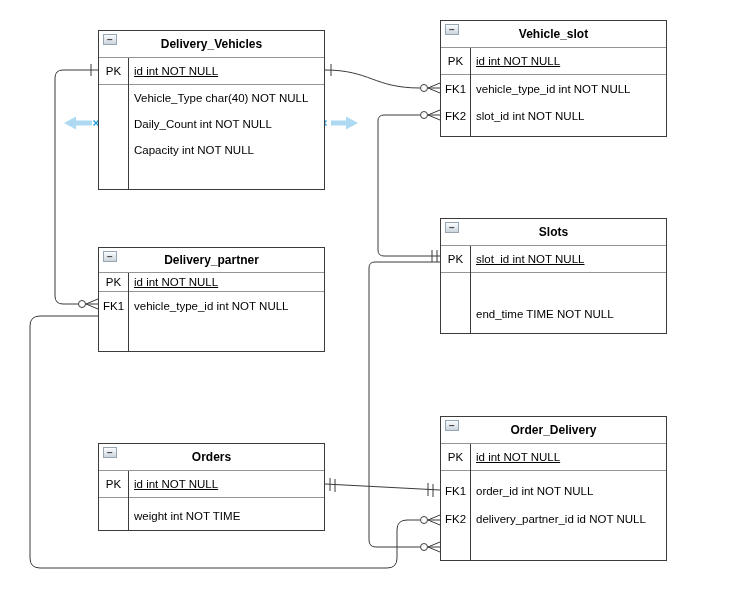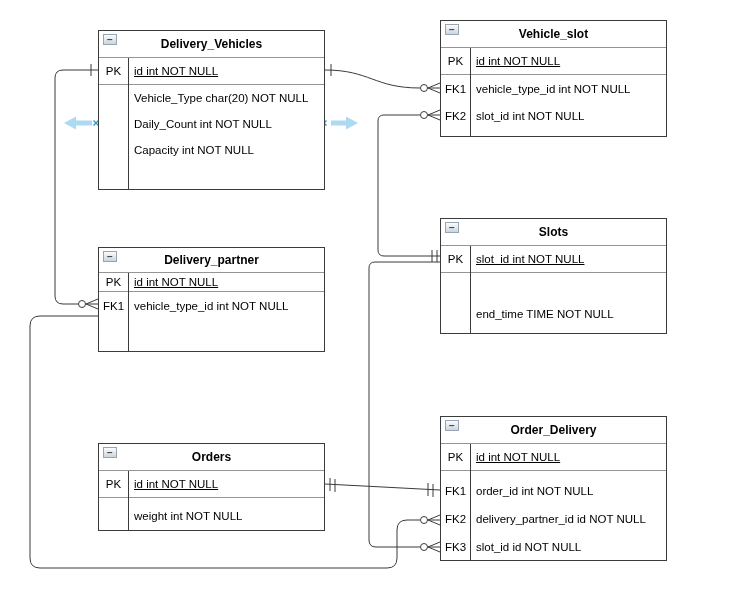--- a/index.html
+++ b/index.html
@@ -102,21 +102,21 @@
       <span class="collapse">−</span>
       <span>Delivery_Vehicles</span>
     </div>
     <div class="t-row pk-row" style="height:27px">
       <span class="key">PK</span>
       <span class="val">id int NOT NULL</span>
     </div>
     <div class="t-body">
       <div class="t-row" style="height:26px">
         <span class="key"></span>
-        <span class="val">Vehicle_Type char(20) NOT NULL</span>
+        <span class="val">Vehicle_Type char(40) NOT NULL</span>
       </div>
       <div class="t-row" style="height:26px">
         <span class="key"></span>
         <span class="val">Daily_Count int NOT NULL</span>
       </div>
       <div class="t-row" style="height:26px">
         <span class="key"></span>
         <span class="val">Capacity int NOT NULL</span>
       </div>
     </div>
@@ -189,21 +189,21 @@
       <span class="collapse">−</span>
       <span>Orders</span>
     </div>
     <div class="t-row pk-row" style="height:27px">
       <span class="key">PK</span>
       <span class="val">id int NOT NULL</span>
     </div>
     <div class="t-body" style="padding-top:4px">
       <div class="t-row" style="height:27px">
         <span class="key"></span>
-        <span class="val">weight int NOT NULL</span>
+        <span class="val">weight int NOT TIME</span>
       </div>
     </div>
   </div>
 
   <div class="table" style="left:440px;top:416px;width:227px;height:145px">
     <div class="kdiv" style="top:27px"></div>
     <div class="t-header" style="height:27px">
       <span class="collapse">−</span>
       <span>Order_Delivery</span>
     </div>
@@ -213,20 +213,16 @@
     </div>
     <div class="t-body" style="padding-top:6px">
       <div class="t-row" style="height:28px">
         <span class="key">FK1</span>
         <span class="val">order_id int NOT NULL</span>
       </div>
       <div class="t-row" style="height:28px">
         <span class="key">FK2</span>
         <span class="val">delivery_partner_id id NOT NULL</span>
       </div>
-      <div class="t-row" style="height:28px">
-        <span class="key">FK3</span>
-        <span class="val">slot_id id NOT NULL</span>
-      </div>
     </div>
   </div>
 
 </div>
 
 </body></html>

